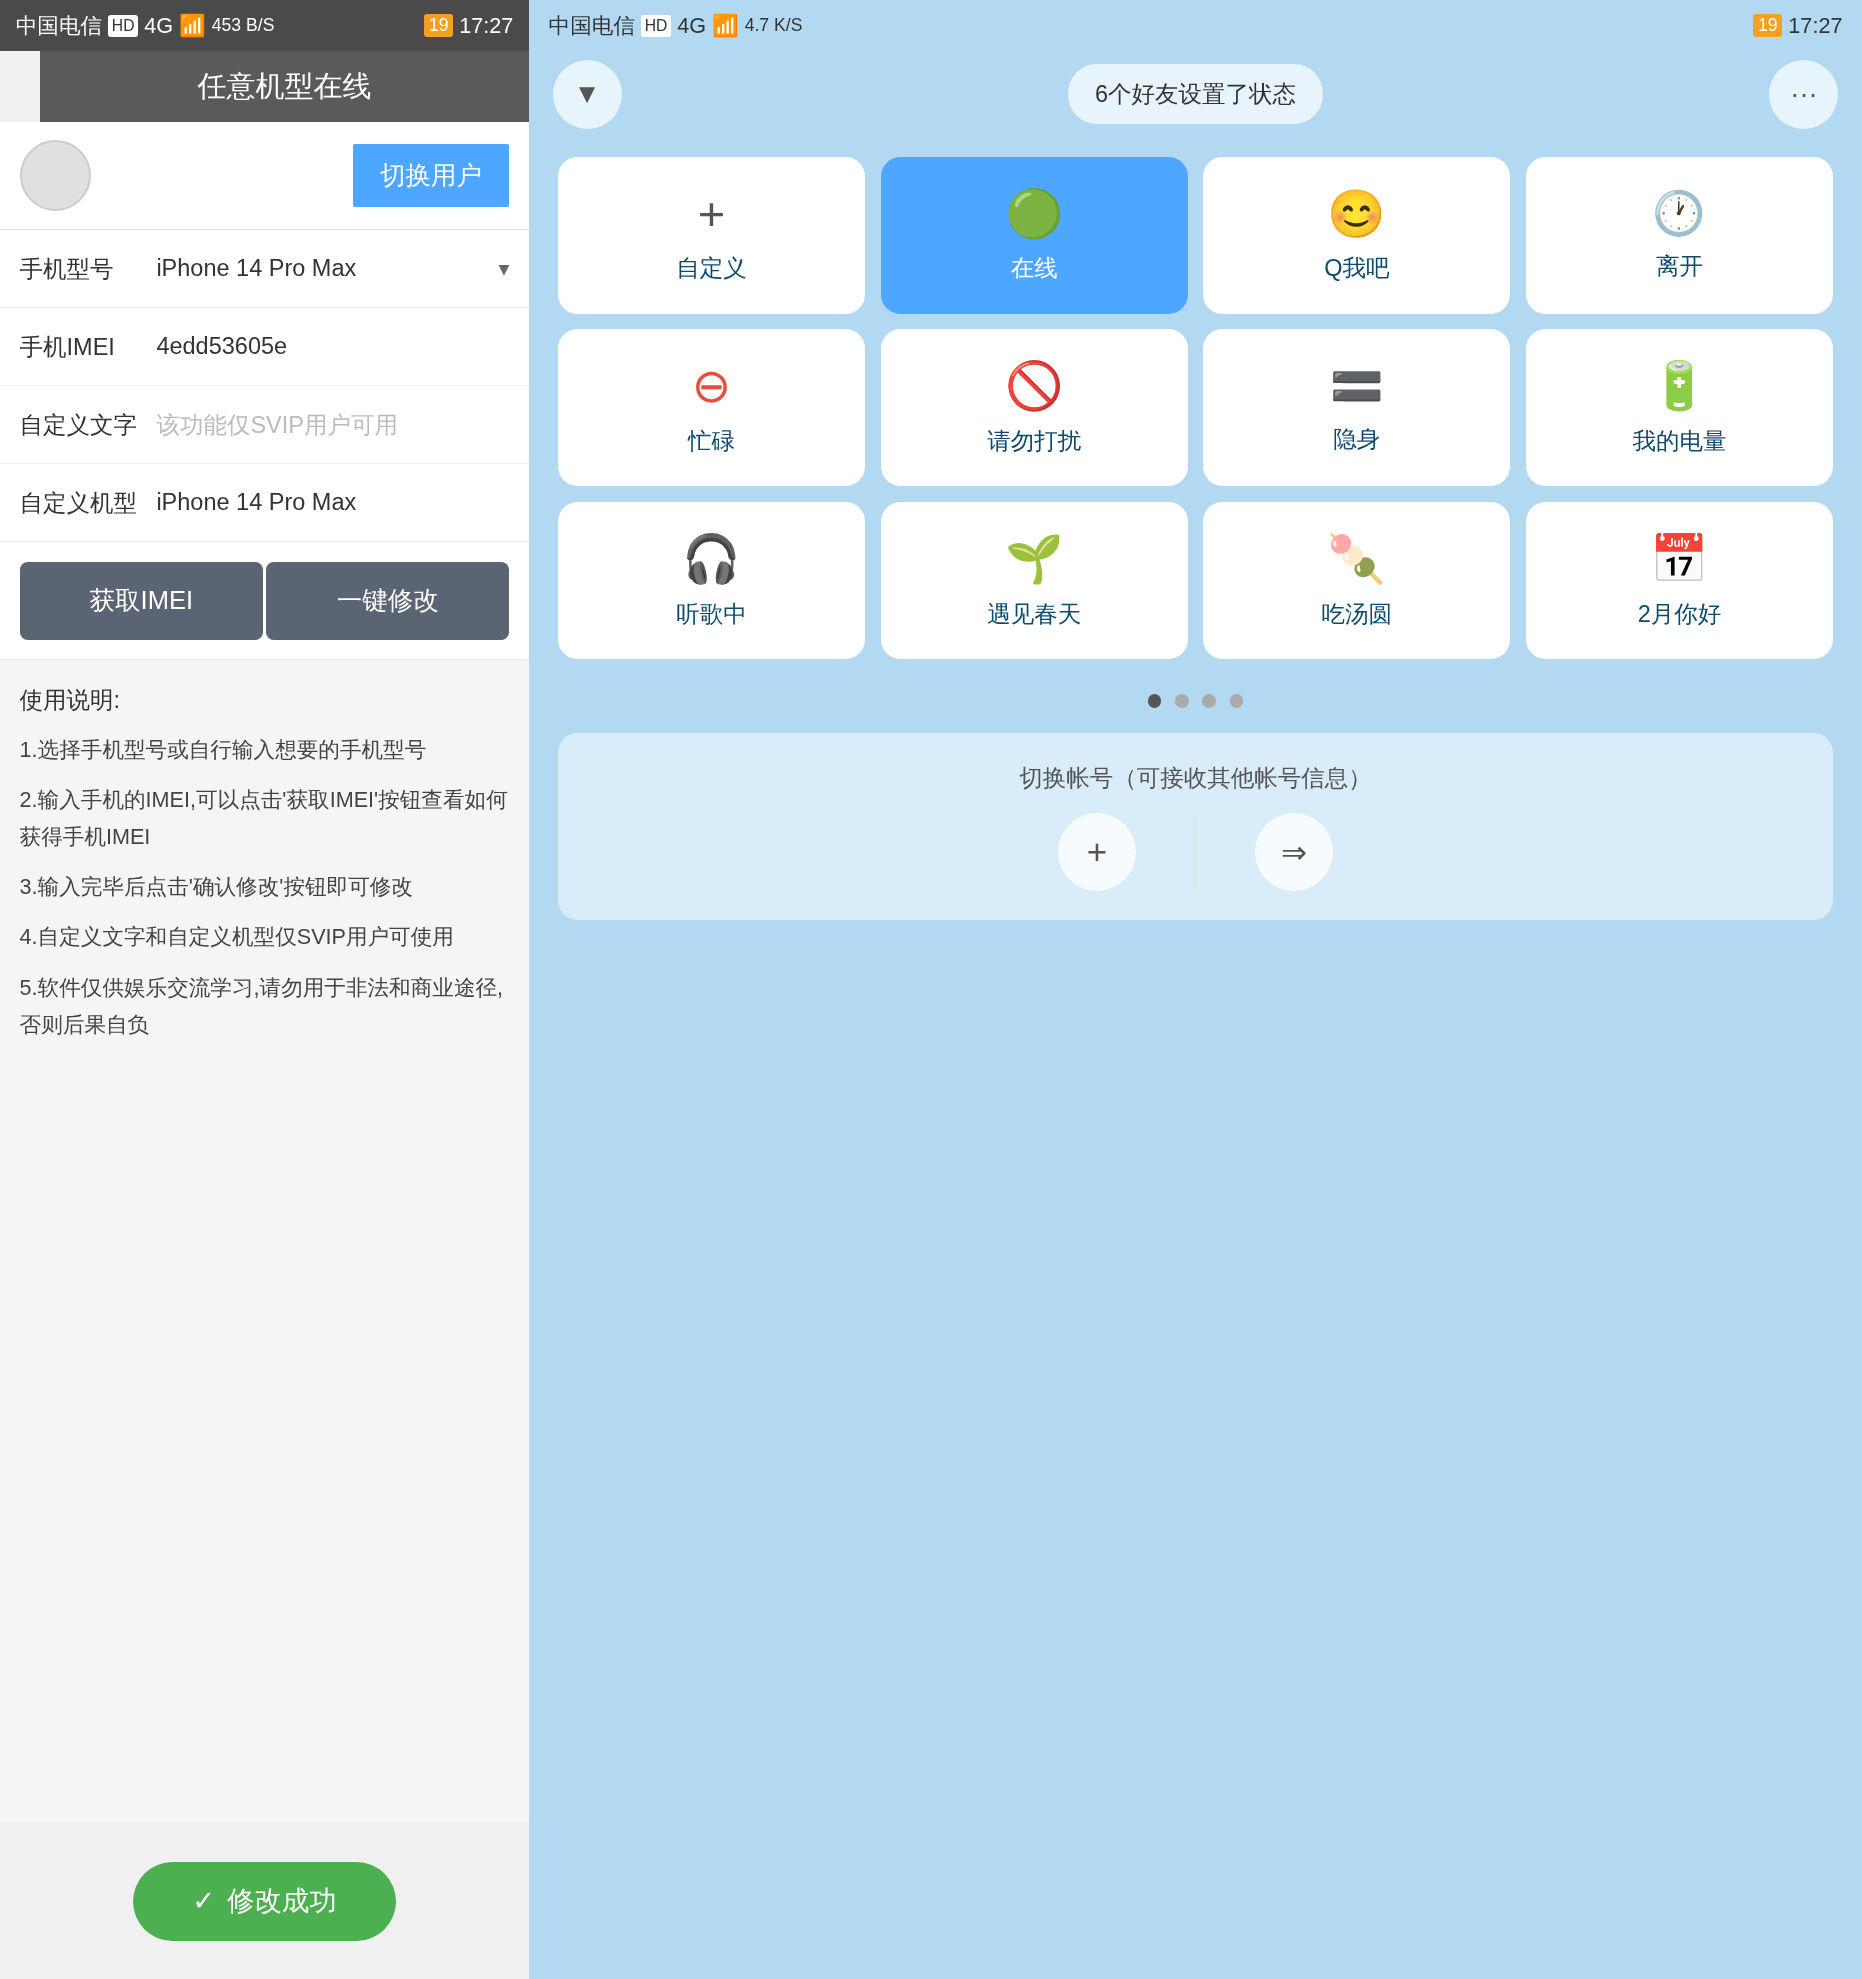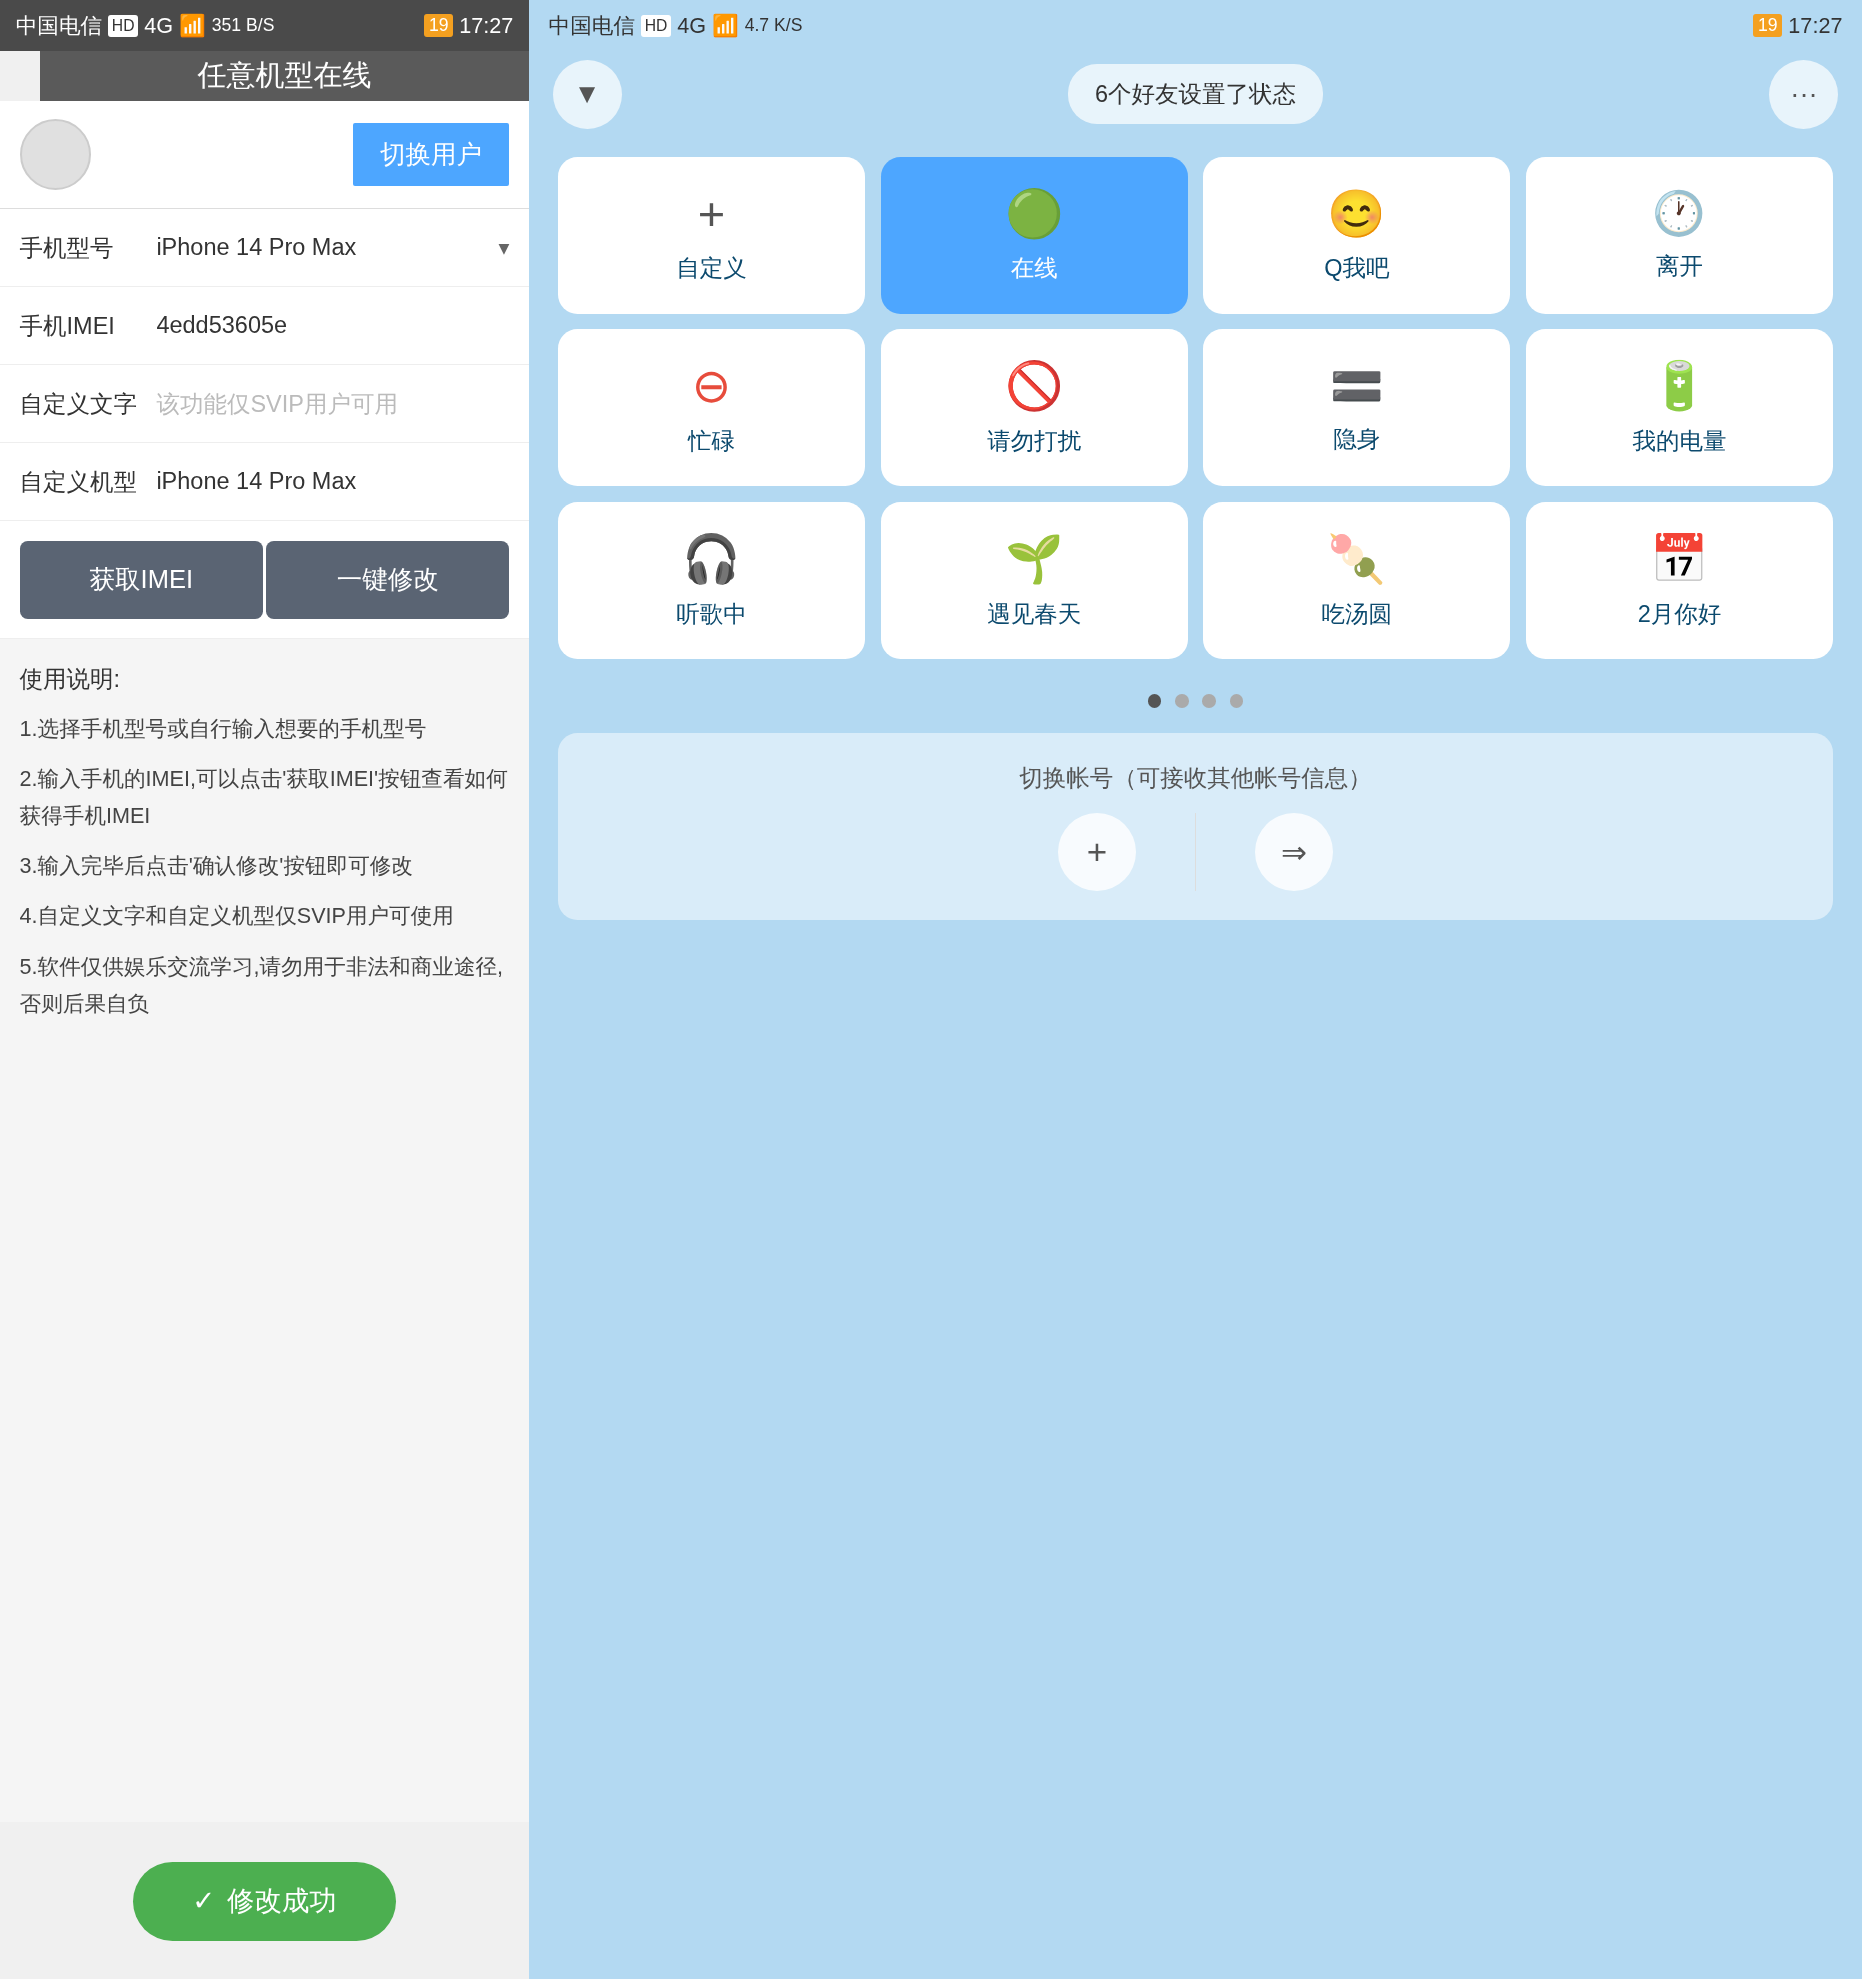--- a/index.html
+++ b/index.html
@@ -43,21 +43,21 @@
       align-items: center;
       gap: 5.9px;
     }
 
     .app-title-bar {
       background: #5a5a5a;
       color: white;
       text-align: center;
       font-size: 29px;
       padding: 15.7px;
-      height: 50px;
+      height: 71px;
       display: flex;
       align-items: center;
       justify-content: center;
       margin-left: 40px;
     }
 
     .user-section {
       background: white;
       padding: 19.6px;
       display: flex;
@@ -360,21 +360,21 @@
 <body>
 
 <div class="left-panel">
 
   <div class="status-bar-left">
     <div class="left-info">
       <span>中国电信</span>
       <span style="font-size:15.7px;background:#fff;color:#333;padding:2px 3.9px;border-radius:2.9px;">HD</span>
       <span>4G</span>
       <span>📶</span>
-      <span style="font-size:17.6px;">351 B/S</span>
+      <span style="font-size:17.6px;">453 B/S</span>
     </div>
     <div class="right-info">
       <span style="font-size:17.6px;background:#f4a020;color:white;padding:1px 4.9px;border-radius:2.9px;">19</span>
       <span>17:27</span>
     </div>
   </div>
 
   <div class="app-title-bar">
     <span>任意机型在线</span>
   </div>

